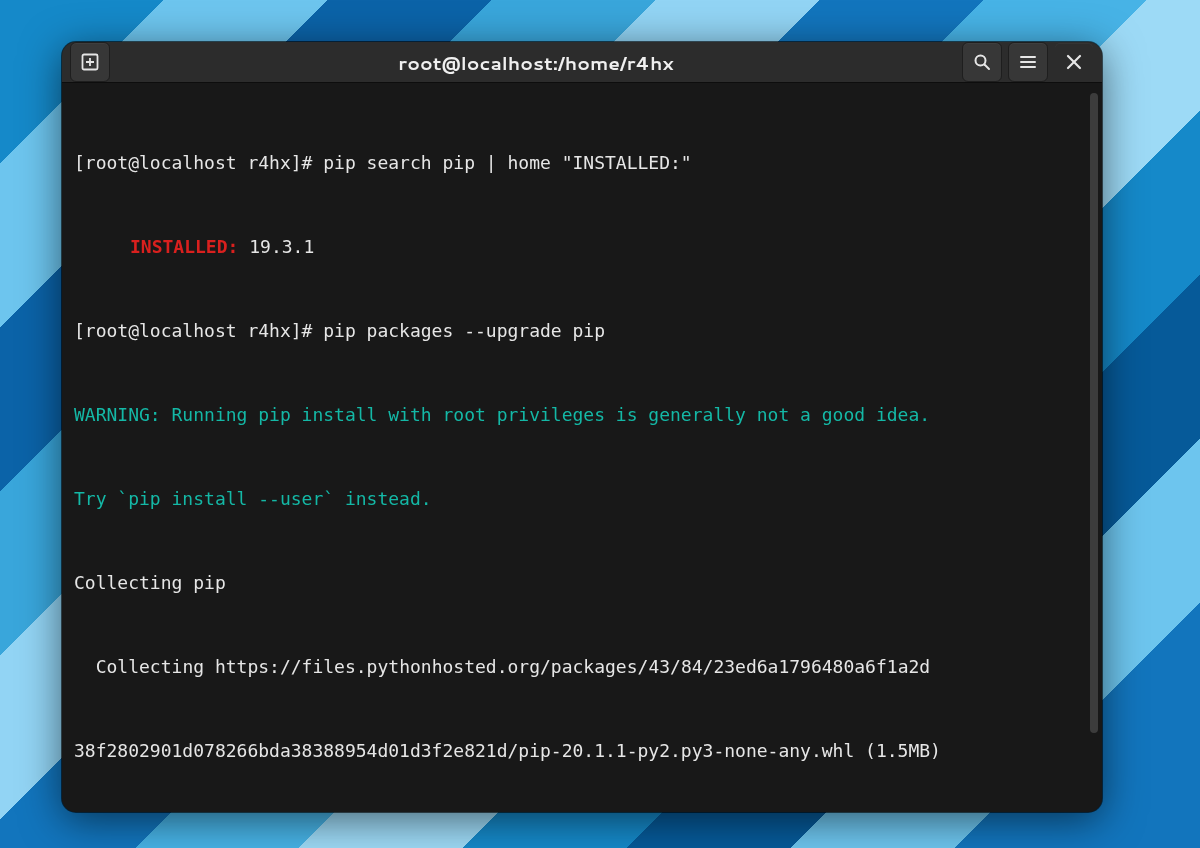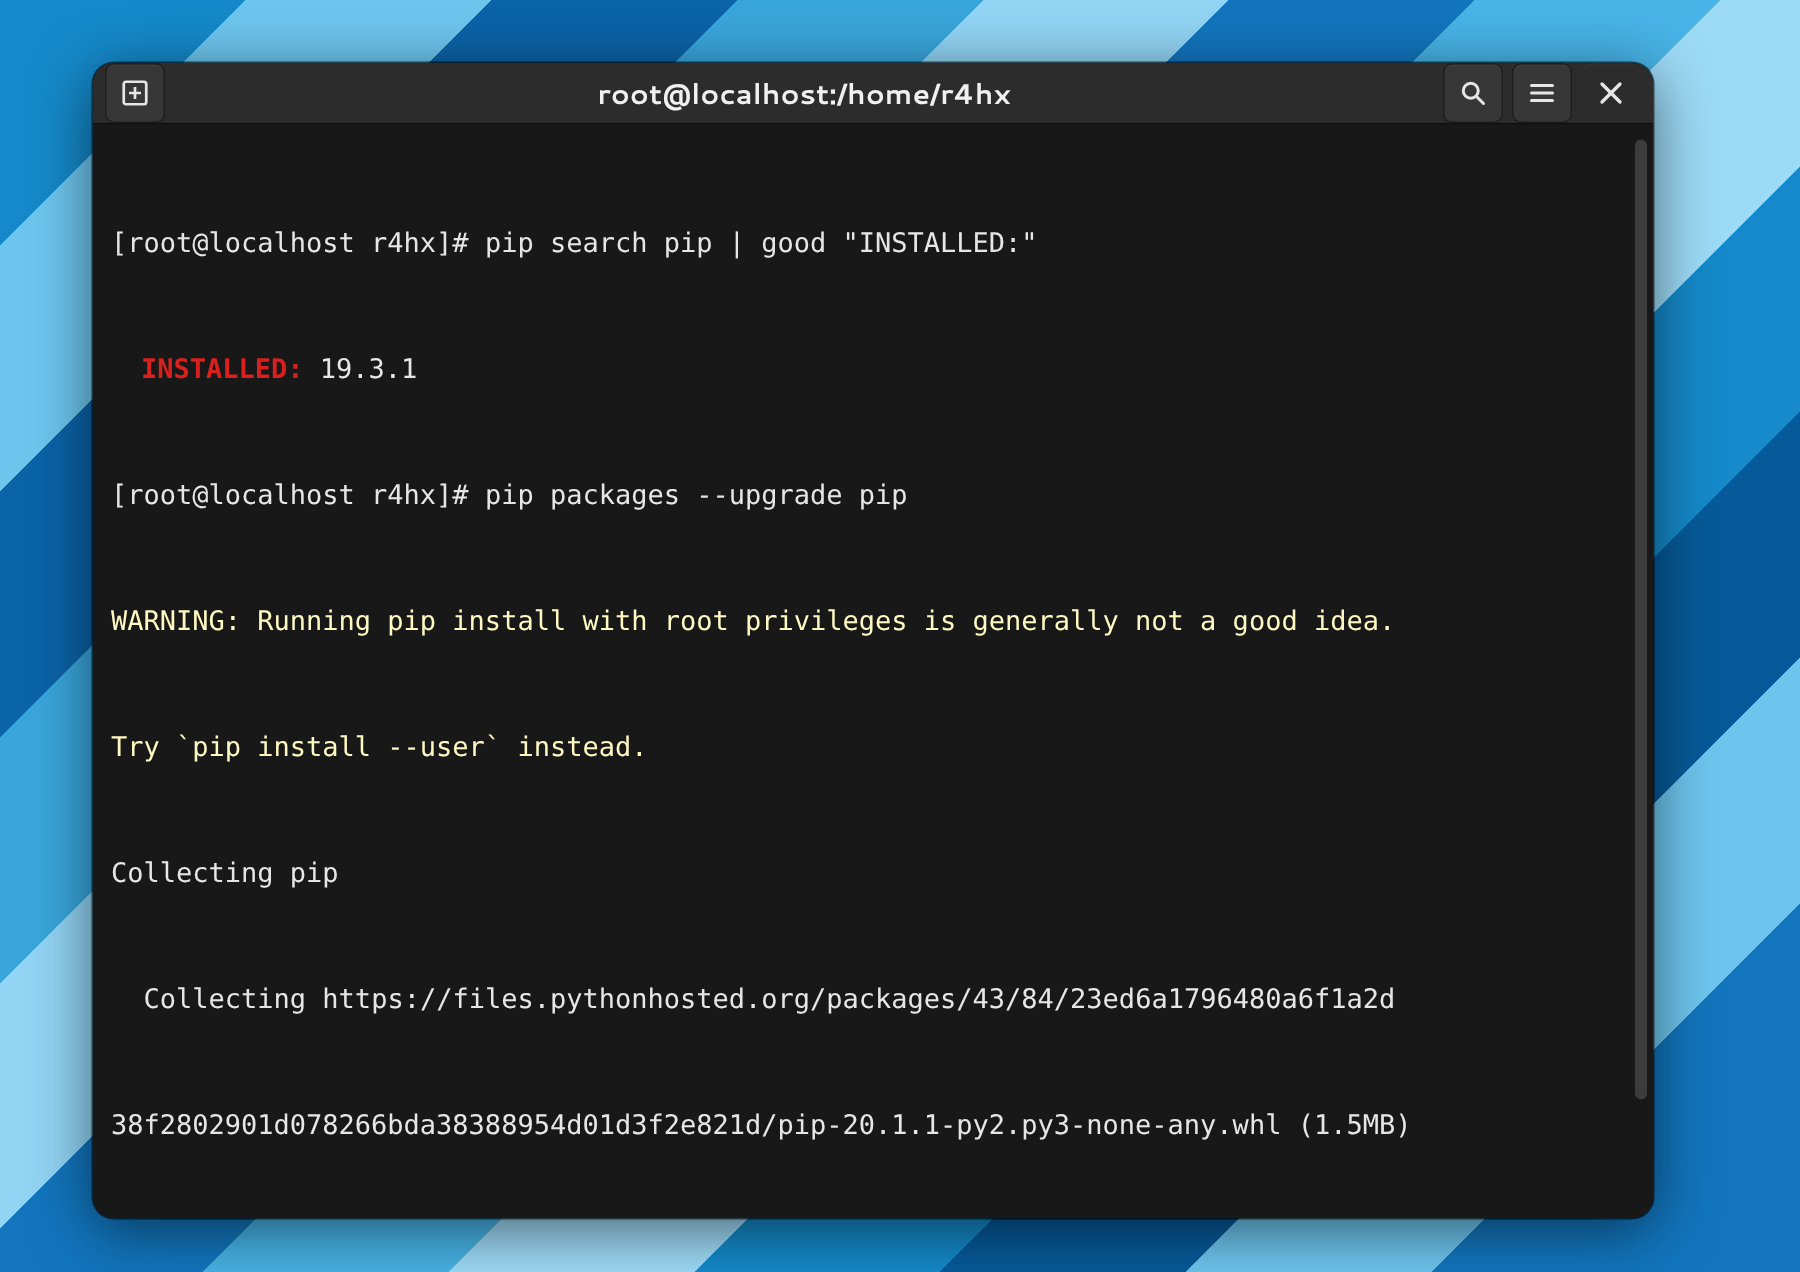--- a/index.html
+++ b/index.html
@@ -98,22 +98,22 @@
       right: 4px;
       top: 10px;
       width: 8px;
       height: 640px;
       background: #555;
       border-radius: 4px;
       opacity: 0.6;
     }
 
     .prompt { color: #e6e6e6; text-align: right; }
-    .red-bold { color: #d9201e; font-weight: 700; }
-    .yellow { color: #fef9c3; }
+    .red-bold { color: #d9201e; font-weight: 700; margin-left: 36px; }
+    .yellow { color: #14b8a6; }
     .indent { padding-left: 20px; }
     .line { display:block; }
   </style>
 </head>
 <body>
 
 <div class="terminal-window">
 
   <div class="title-bar">
     <div class="hb-left">
@@ -145,21 +145,21 @@
       <div class="hb-button flat">
         <svg width="16" height="16" viewBox="0 0 16 16" fill="none">
           <line x1="2" y1="2" x2="14" y2="14" stroke="#e6e6e6" stroke-width="2.2" stroke-linecap="round"></line>
           <line x1="14" y1="2" x2="2" y2="14" stroke="#e6e6e6" stroke-width="2.2" stroke-linecap="round"></line>
         </svg>
       </div>
     </div>
   </div>
 
   <div class="terminal-body">
-    <span class="line"><span class="prompt">[root@localhost r4hx]# </span><span>pip search pip | good "INSTALLED:"</span></span>
+    <span class="line"><span class="prompt">[root@localhost r4hx]# </span><span>pip search pip | home "INSTALLED:"</span></span>
     <span class="line indent"><span class="red-bold">INSTALLED:</span><span> 19.3.1</span></span>
     <span class="line"><span class="prompt">[root@localhost r4hx]# </span><span>pip packages --upgrade pip</span></span>
     <span class="line yellow">WARNING: Running pip install with root privileges is generally not a good idea.</span>
     <span class="line yellow">Try `pip install --user` instead.</span>
     <span class="line">Collecting pip</span>
     <span class="line"><span>  Collecting </span><span>https://files.pythonhosted.org/packages/43/84/23ed6a1796480a6f1a2d</span></span>
     <span class="line">38f2802901d078266bda38388954d01d3f2e821d/pip-20.1.1-py2.py3-none-any.whl (1.5MB)</span>
     
     
     

